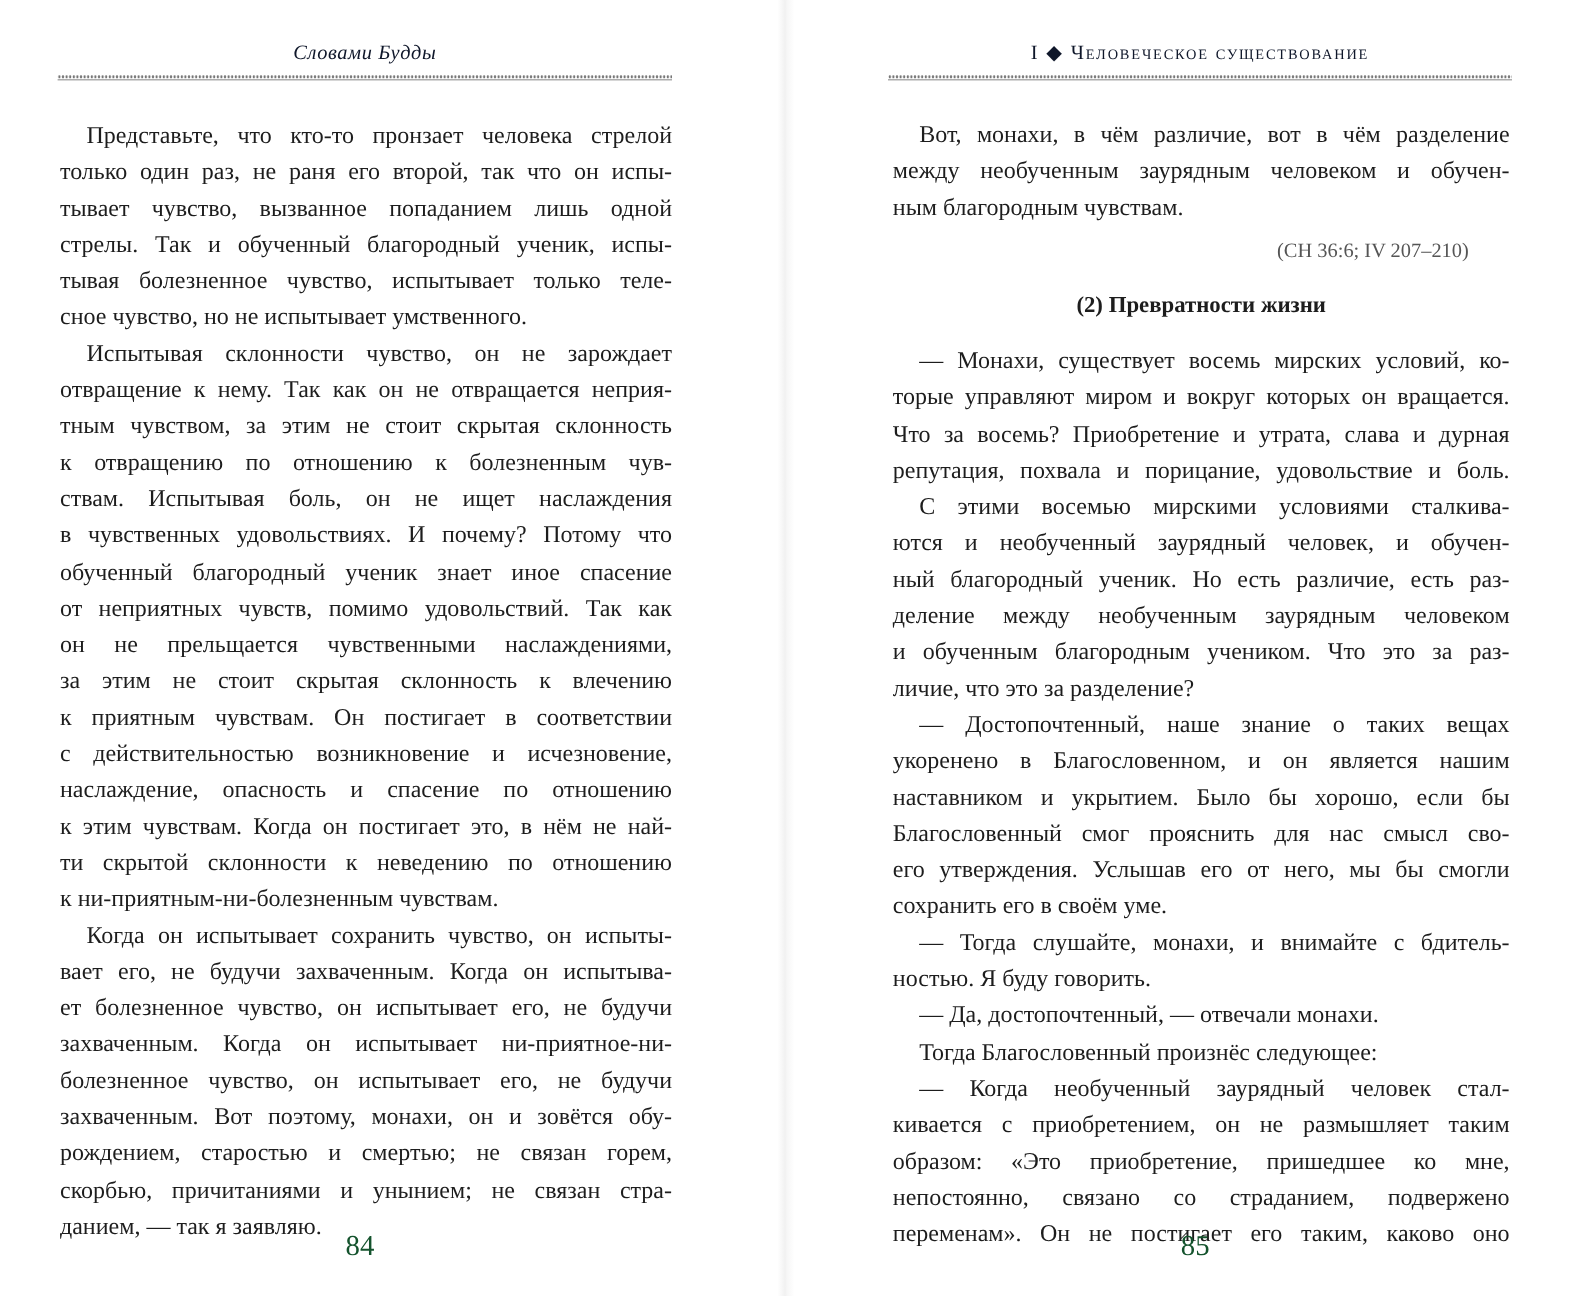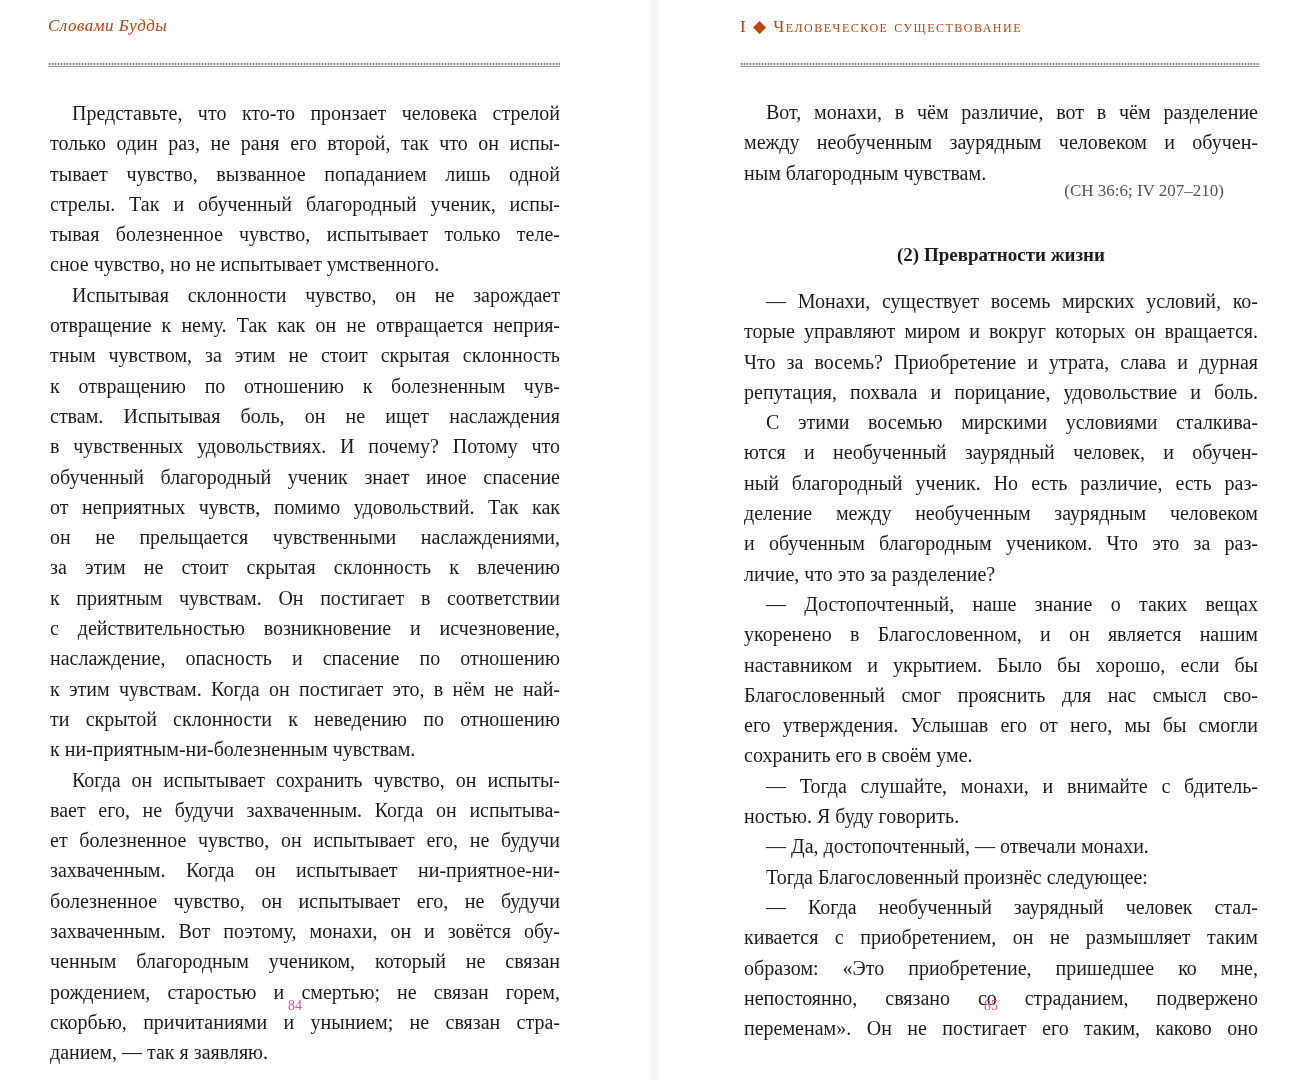--- a/index.html
+++ b/index.html
@@ -5,38 +5,38 @@
   html, body { margin: 0; padding: 0; }
   body {
     width: 1308px; height: 1080px; background: #ffffff; position: relative; overflow: hidden;
     font-family: "Liberation Serif", "DejaVu Serif", serif; color: #1d1d1d;
   }
   .page { position: absolute; top: 0; height: 1080px; }
   .page.left { left: 0; width: 654px; }
   .page.right { left: 654px; width: 654px; }
   .spine { position: absolute; left: 648px; top: 0; width: 14px; height: 1080px;
     background: linear-gradient(to right, #ffffff, #f1f1f1 45%, #f6f6f6 55%, #ffffff); }
-  .header { position: absolute; top: 16px; text-align: left; font-size: 17px; color: #c2410c; letter-spacing: 0.5px; }
+  .header { position: absolute; top: 34px; text-align: center; font-size: 17px; color: #0f172a; letter-spacing: 0.5px; }
   .left .header { left: 48px; width: 512px; font-style: italic; }
   .right .header { left: 740px; left: 86px; width: 520px; font-variant: small-caps; letter-spacing: 1.5px; font-size: 17px; }
   .rule { position: absolute; top: 62px; height: 4px;
     background-image: radial-gradient(circle at 50% 50%, #777 0.9px, transparent 1.2px);
     background-size: 3px 4px; border-bottom: 1px solid #999; }
   .left .rule { left: 48px; width: 512px; }
   .right .rule { left: 86px; width: 520px; }
   .body { position: absolute; font-size: 20px; line-height: 30.3px; text-align: justify; }
   .left .body { left: 50px; top: 98px; width: 510px; }
   .right .body { left: 90px; top: 97px; width: 514px; }
   .line { display: block; white-space: nowrap; text-align-last: justify; text-align: justify; }
   .line.last { text-align-last: left; }
   .indent { padding-left: 22px; }
-  .citation { position: absolute; left: 90px; width: 480px; top: 181px; text-align: right; font-size: 17px; color: #555; }
+  .citation { position: absolute; left: 90px; width: 480px; top: 199px; text-align: right; font-size: 17px; color: #555; }
   .section-title { position: absolute; left: 90px; width: 514px; top: 244px; text-align: center; font-size: 19px; font-weight: bold; }
   .right .body2 { top: 286px; }
-  .pagenum { position: absolute; top: 998px; font-size: 14px; color: #ec4899; }
+  .pagenum { position: absolute; top: 1026px; font-size: 24px; color: #14532d; }
   .left .pagenum { left: 288px; }
   .right .pagenum { left: 330px; }
 </style>
 </head>
 <body>
 
 <div class="spine"></div>
 
 <div class="page left">
   <div class="header">Словами Будды</div>
@@ -63,21 +63,20 @@
       <span class="line">наслаждение, опасность и спасение по отношению</span>
       <span class="line">к этим чувствам. Когда он постигает это, в нём не най-</span>
       <span class="line">ти скрытой склонности к неведению по отношению</span>
       <span class="line last">к ни-приятным-ни-болезненным чувствам.</span>
       <span class="line indent">Когда он испытывает сохранить чувство, он испыты-</span>
       <span class="line">вает его, не будучи захваченным. Когда он испытыва-</span>
       <span class="line">ет болезненное чувство, он испытывает его, не будучи</span>
       <span class="line">захваченным. Когда он испытывает ни-приятное-ни-</span>
       <span class="line">болезненное чувство, он испытывает его, не будучи</span>
       <span class="line">захваченным. Вот поэтому, монахи, он и зовётся обу-</span>
-      <span class="line">ченным благородным учеником, который не связан</span>
       <span class="line">рождением, старостью и смертью; не связан горем,</span>
       <span class="line">скорбью, причитаниями и унынием; не связан стра-</span>
       <span class="line last">данием, — так я заявляю.</span>
     </div>
   <div class="pagenum">84</div>
 </div>
 
 <div class="page right">
   <div class="header">I ◆ Человеческое существование</div>
   <div class="rule"></div>

